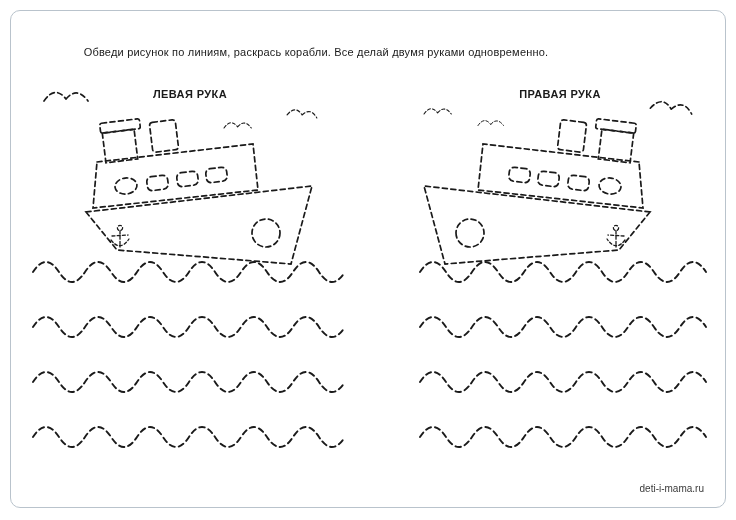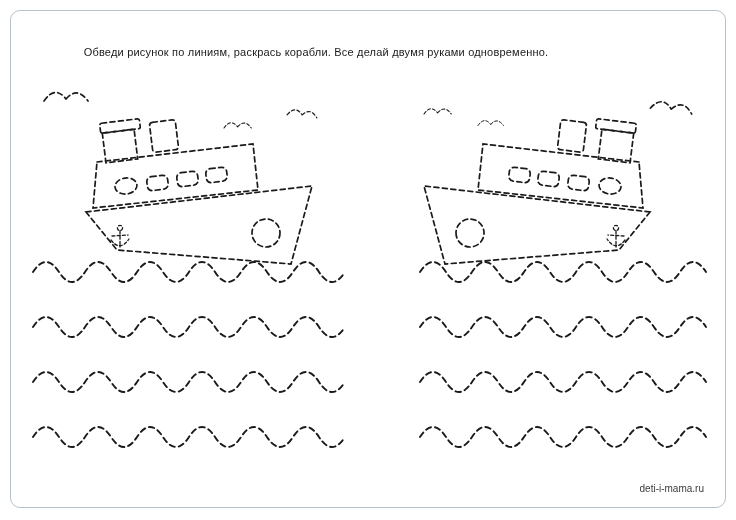--- a/index.html
+++ b/index.html
@@ -31,20 +31,22 @@
 </style>
 </head>
 <body>
 
 <div class="page">
 
   <div class="frame"></div>
 
   <div class="instruction">Обведи рисунок по линиям,  раскрась корабли. Все делай двумя руками одновременно.</div>
 
+  <div class="hand-label left">ЛЕВАЯ РУКА</div>
+  <div class="hand-label right">ПРАВАЯ РУКА</div>
 
   <svg class="drawing" width="736" height="520" viewBox="0 0 736 520">
     <defs>
 
       <g id="ship">
 
         <path d="M86 212 L312 186 L291 264 L117 250 Z"></path>
 
         <path d="M97 162 L253 144 L258 190 L93 208 Z"></path>
 

